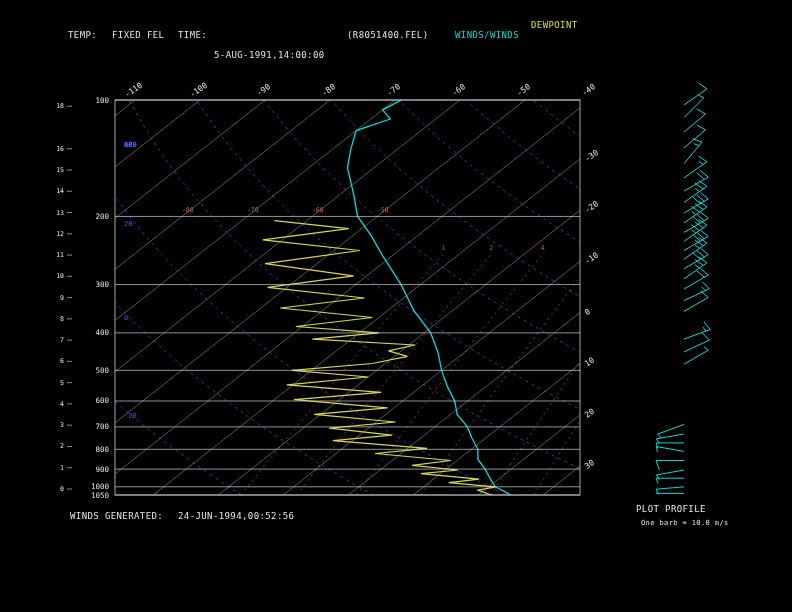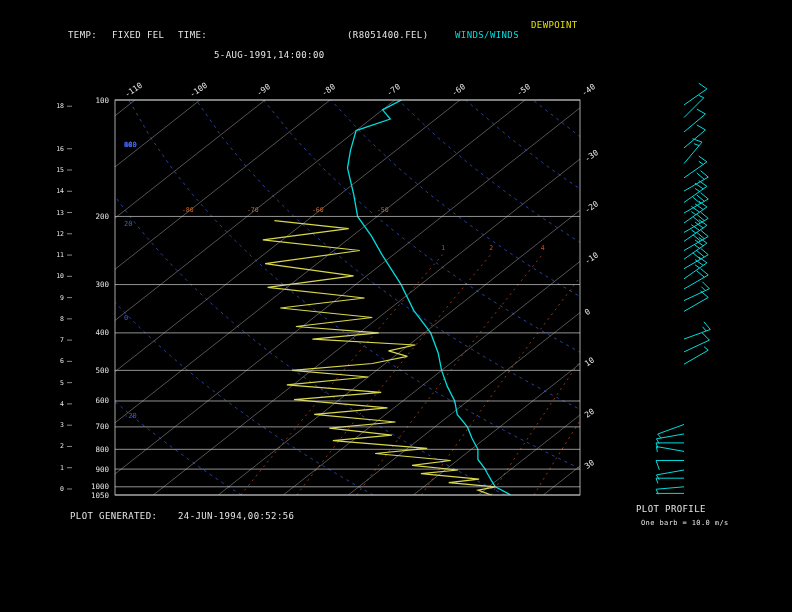--- a/index.html
+++ b/index.html
@@ -242,21 +242,21 @@
     <span style="left:68px;top:30px;">TEMP:</span>
     <span style="left:112px;top:30px;">FIXED FEL</span>
     <span style="left:178px;top:30px;">TIME:</span>
     <span style="left:214px;top:22px;margin-top:28px;">5-AUG-1991,14:00:00</span>
     <span style="left:347px;top:30px;text-align:center;">(R8051400.FEL)</span>
     <span class="c-temp" style="left:455px;top:30px;">WINDS/WINDS</span>
     <span class="c-dew" style="left:531px;top:20px;">DEWPOINT</span>
   </div>
 
   <div class="lbl" style="left:0;top:0;width:792px;height:0;">
-    <span style="left:70px;top:511px;">PLOT GENERATED:</span>
+    <span style="left:70px;top:511px;">WINDS GENERATED:</span>
     <span style="left:178px;top:511px;">24-JUN-1994,00:52:56</span>
   </div>
 
   <div class="lbl" style="left:0;top:0;width:792px;height:0;">
     <span style="left:636px;top:504px;">PLOT PROFILE</span>
     <span class="small" style="left:641px;top:519px;">One barb = 10.0 m/s</span>
   </div>
 
 </div>
 

